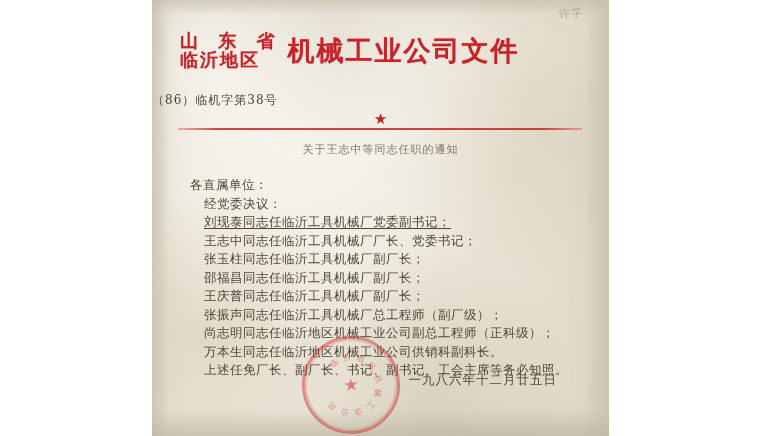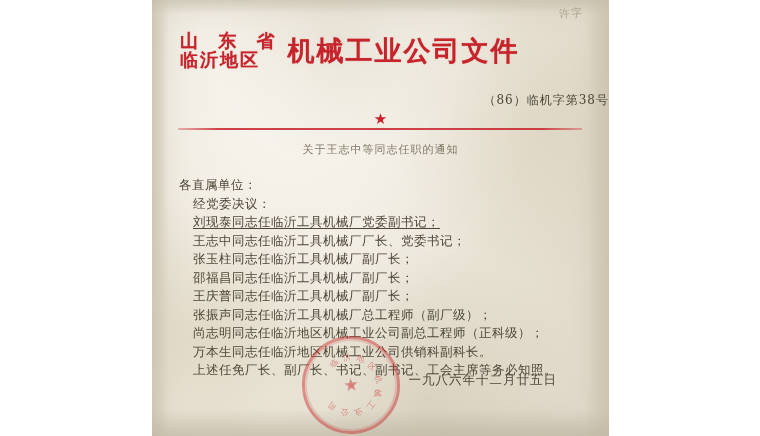--- a/index.html
+++ b/index.html
@@ -123,21 +123,21 @@
     line-height: 1;
     text-shadow: 0 0 1px rgba(199,35,43,0.5);
   }
 
   
   .doc-number {
     position: absolute;
     left: 0;
     top: 92px;
     width: 100%;
-    text-align: right;
+    text-align: left;
     font-family: "DejaVu Serif", serif;
     font-size: 12px;
     color: #4a4536;
     letter-spacing: 1px;
   }
 
   
   .red-star {
     position: absolute;
     left: 50%;
@@ -169,21 +169,21 @@
     font-family: Liberation Sans, sans-serif;
     font-size: 11px;
     color: #6d6552;
     letter-spacing: 1px;
     opacity: 0.85;
   }
 
   
   .body-block {
     position: absolute;
-    left: 27px;
+    left: 38px;
     top: 176px;
     width: 382px;
     font-family: "DejaVu Serif", serif;
     font-size: 12.5px;
     line-height: 17px;
     color: #4d4staff;
     color: #4d4738;
   }
   .body-line {
     white-space: nowrap;

